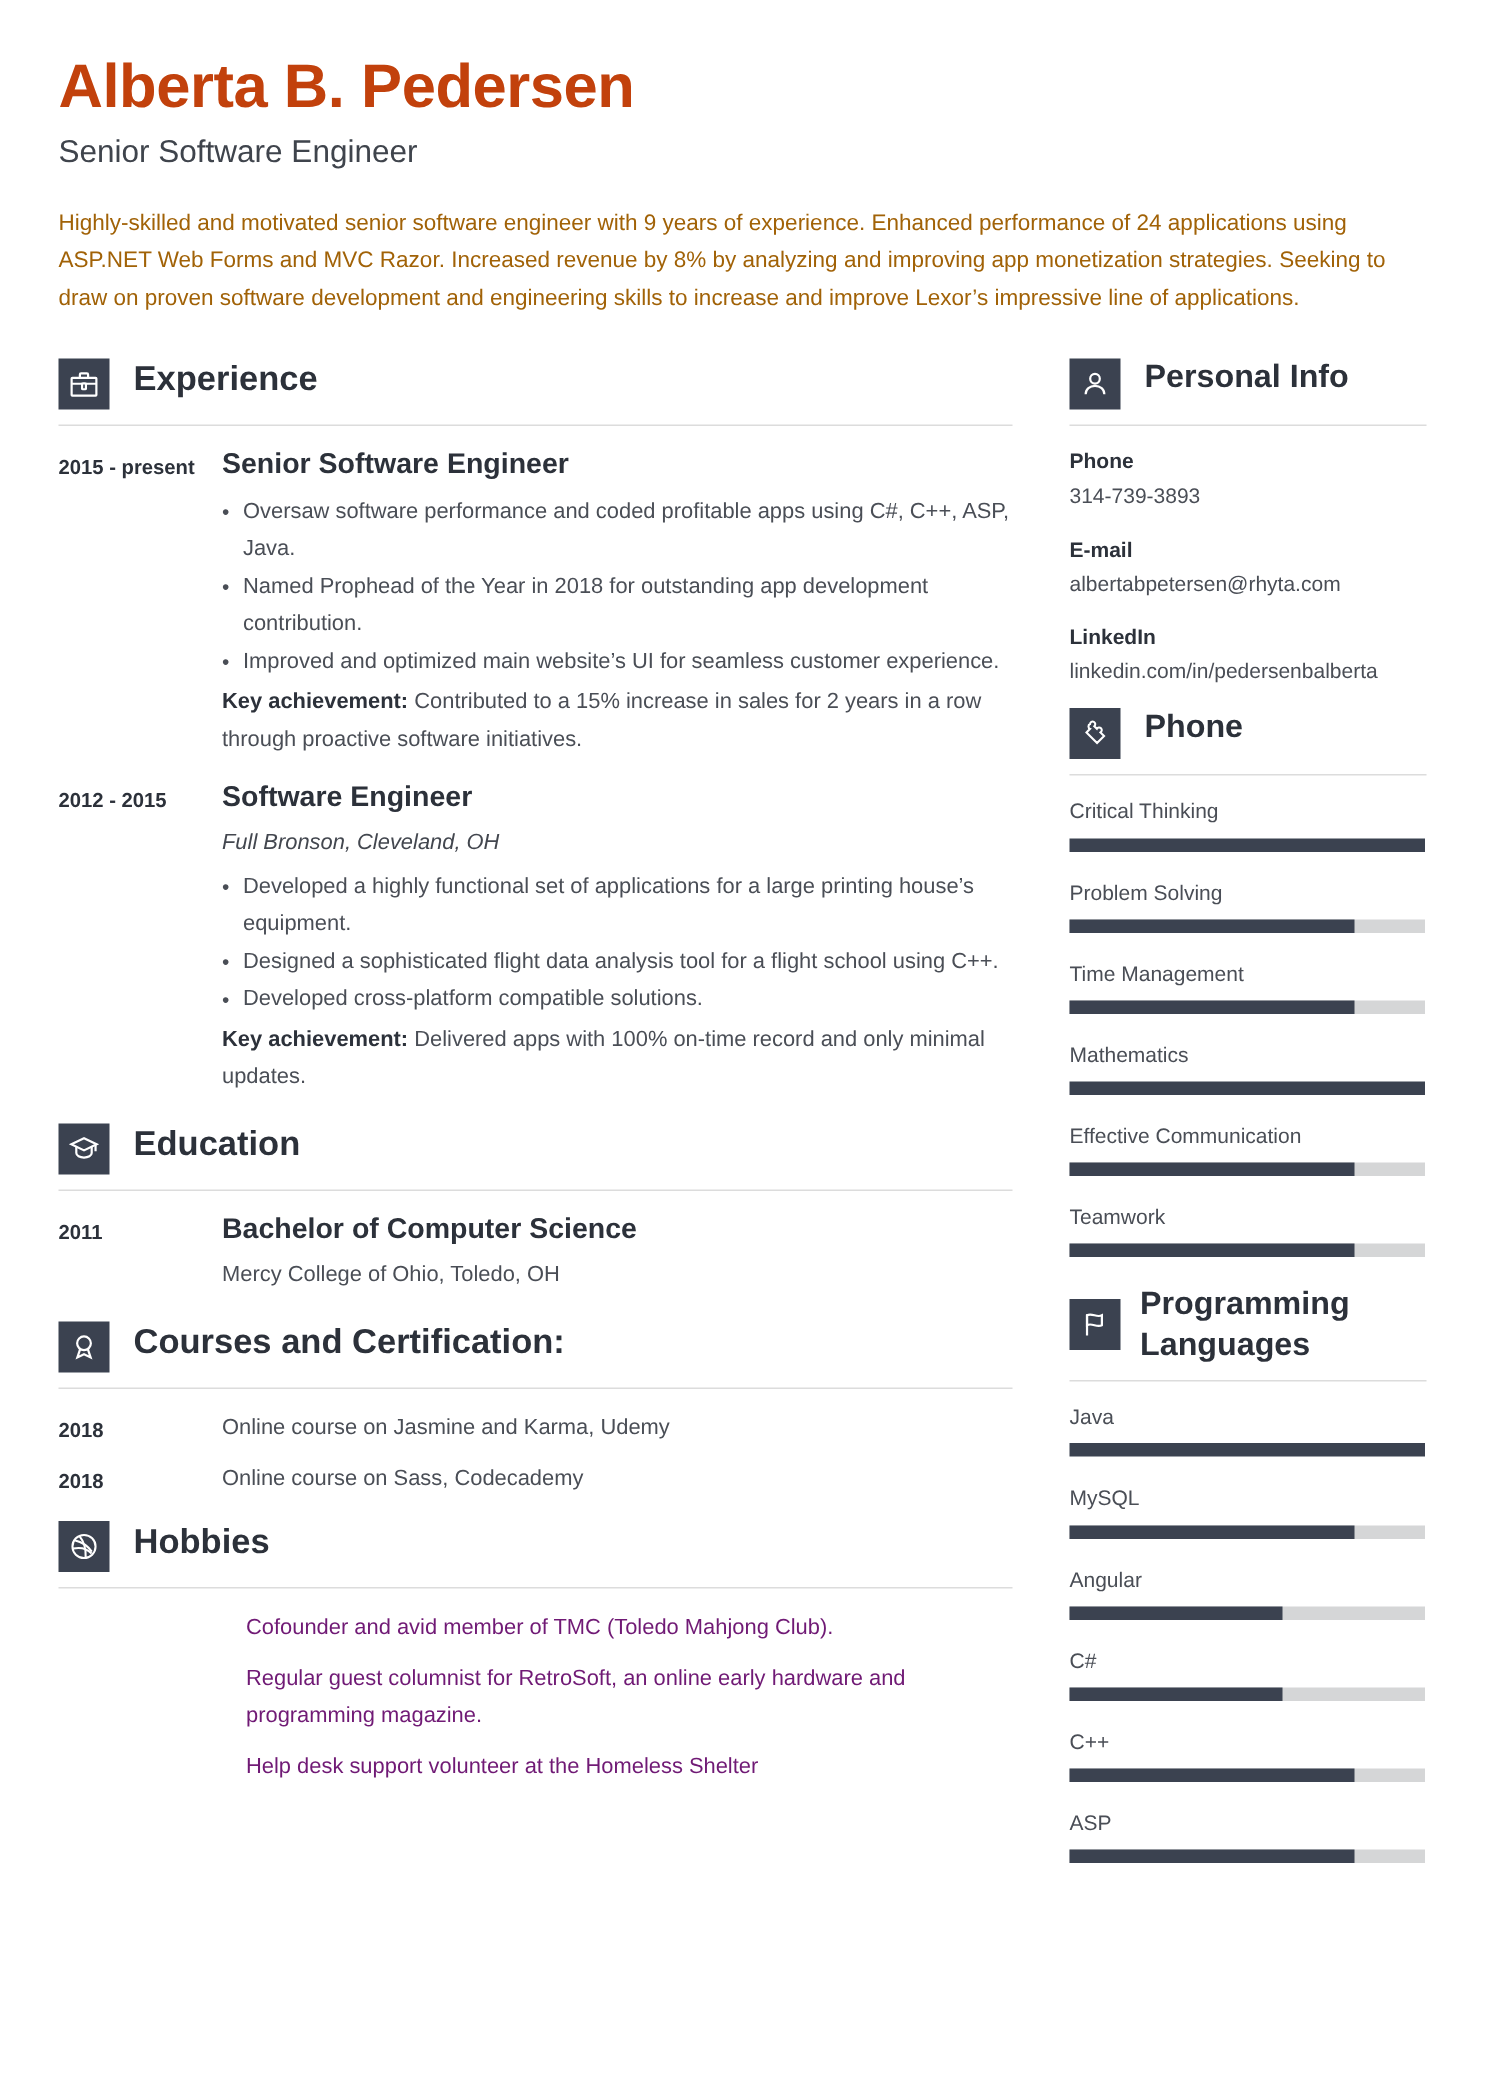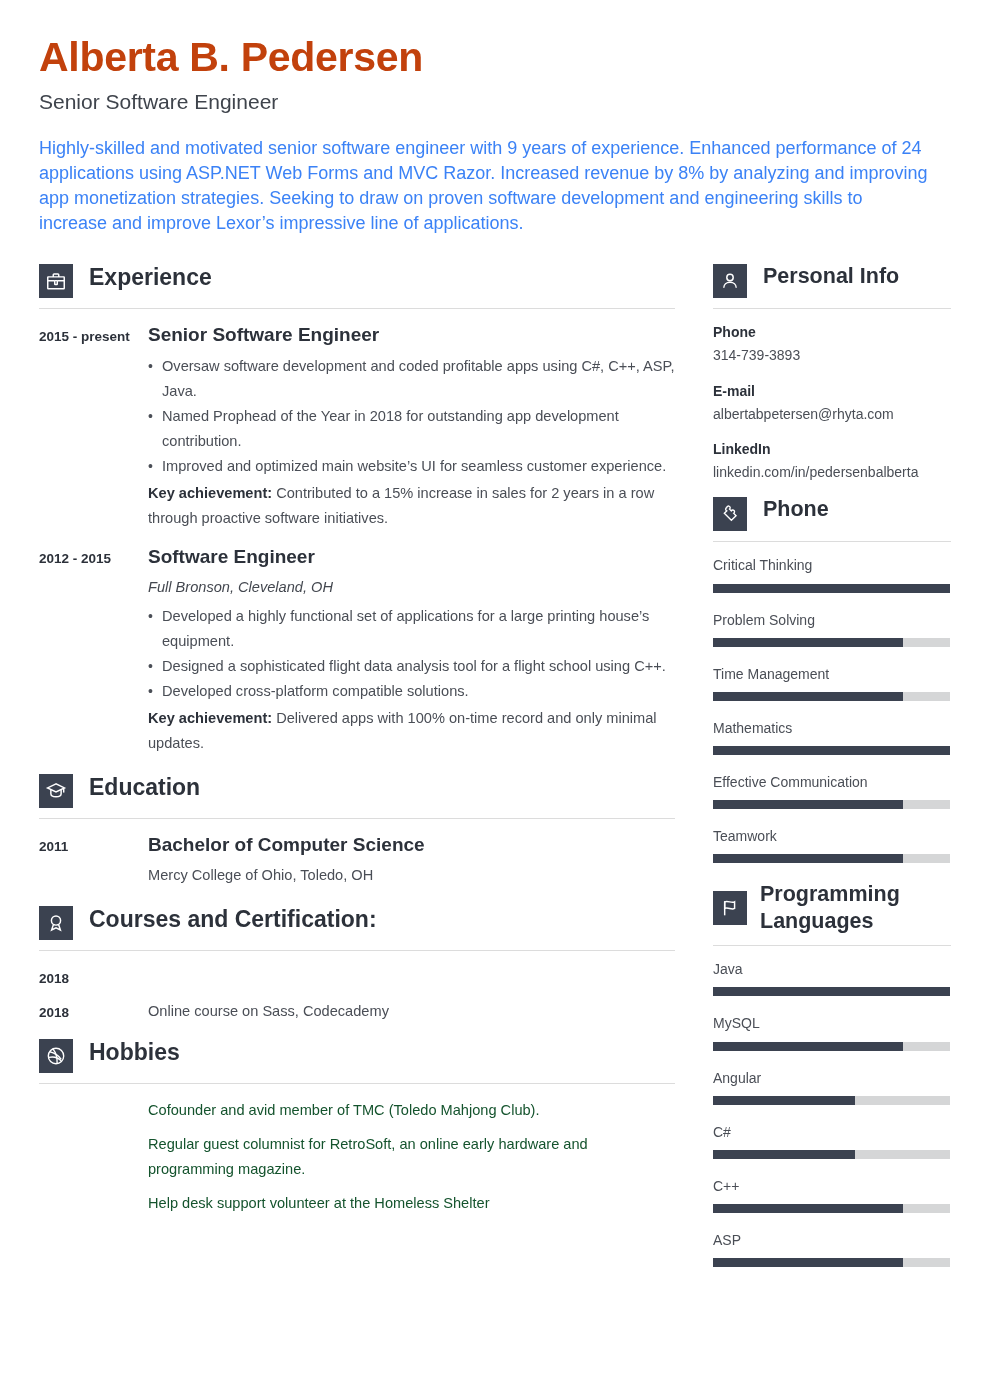--- a/index.html
+++ b/index.html
@@ -26,23 +26,23 @@
     line-height: 1.05;
   }
   .job-title {
     font-size: 21px;
     color: #3f444c;
     font-weight: normal;
     margin: 0 0 22px 0;
     line-height: 1.2;
   }
   .summary {
-    font-size: 18px;
-    line-height: 25px;
-    color: #3b82f6;
+    font-size: 15px;
+    line-height: 25px;
+    color: #a16207;
     margin: 0 0 28px 0;
     width: 890px;
   }
 
   
   .body-cols {
     display: flex;
     align-items: flex-start;
   }
   .col-left { width: 636px; flex: 0 0 636px; }
@@ -130,22 +130,22 @@
     font-size: 14.6px;
     line-height: 25px;
     color: #4a4e56;
     margin: 0;
   }
   .key-ach b { color: #2c313a; font-weight: bold; }
 
   .hobby-line {
     font-size: 14.6px;
     line-height: 25px;
-    color: #14532d;
-    margin: 0 0 9px 0;
+    color: #701a75;
+    margin: 0 0 9px 16px;
   }
   .hobbies-body { padding-left: 109px; }
 
   
   .info-label {
     font-size: 14px;
     font-weight: bold;
     color: #2c313a;
     margin: 0 0 5px 0;
     line-height: 1.3;
@@ -203,21 +203,21 @@
           </span>
           <span class="sec-title">Experience</span>
         </div>
         <div class="sec-rule"></div>
 
         <div class="entry">
           <div class="entry-date">2015 - present</div>
           <div class="entry-main">
             <div class="entry-title">Senior Software Engineer</div>
             <ul class="bullets">
-              <li>Oversaw software development and coded profitable apps using C#, C++, ASP, Java.</li>
+              <li>Oversaw software performance and coded profitable apps using C#, C++, ASP, Java.</li>
               <li>Named Prophead of the Year in 2018 for outstanding app development contribution.</li>
               <li>Improved and optimized main website’s UI for seamless customer experience.</li>
             </ul>
             <p class="key-ach"><b>Key achievement:</b><span> Contributed to a 15% increase in sales for 2 years in a row through proactive software initiatives.</span></p>
           </div>
         </div>
 
         <div class="entry" style="margin-top:14px;">
           <div class="entry-date">2012 - 2015</div>
           <div class="entry-main">
@@ -262,20 +262,23 @@
               <circle cx="12" cy="9.3" r="5"></circle>
               <path d="M9.2 13.6 7.2 19.6l4.8-2.4 4.8 2.4-2-6"></path>
             </svg>
           </span>
           <span class="sec-title">Courses and Certification:</span>
         </div>
         <div class="sec-rule"></div>
 
         <div class="entry" style="margin-bottom:8px;">
           <div class="entry-date">2018</div>
+          <div class="entry-main">
+            <div class="entry-plain" style="margin:0;">Online course on Jasmine and Karma, Udemy</div>
+          </div>
         </div>
         <div class="entry">
           <div class="entry-date">2018</div>
           <div class="entry-main">
             <div class="entry-plain" style="margin:0;">Online course on Sass, Codecademy</div>
           </div>
         </div>
       </div>
 
       <div class="sec-block" style="margin-top:14px;">

